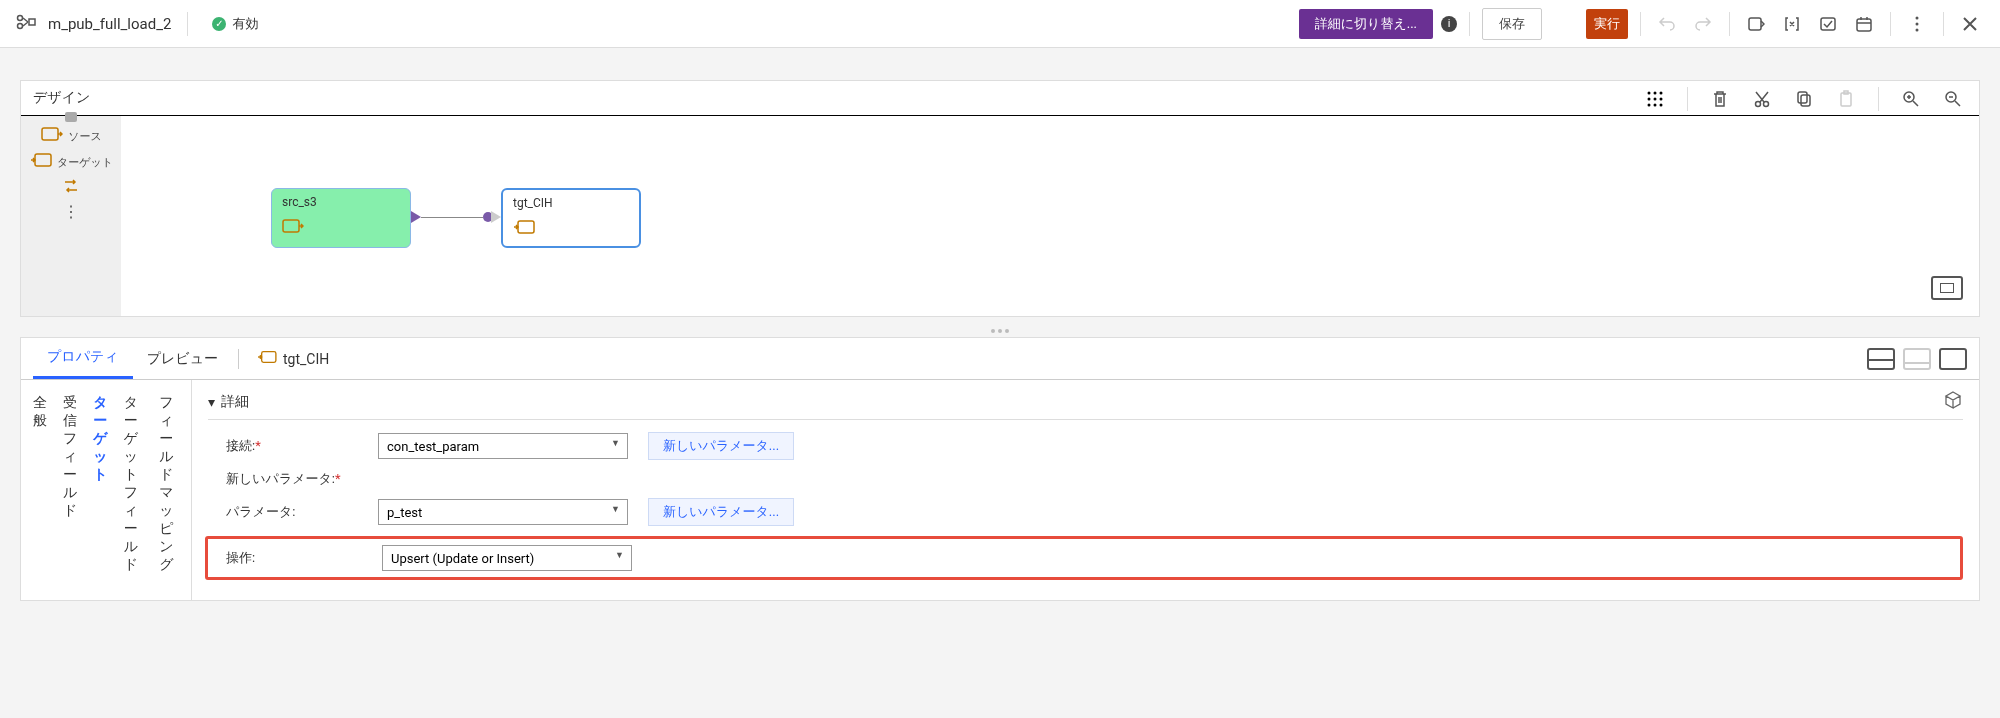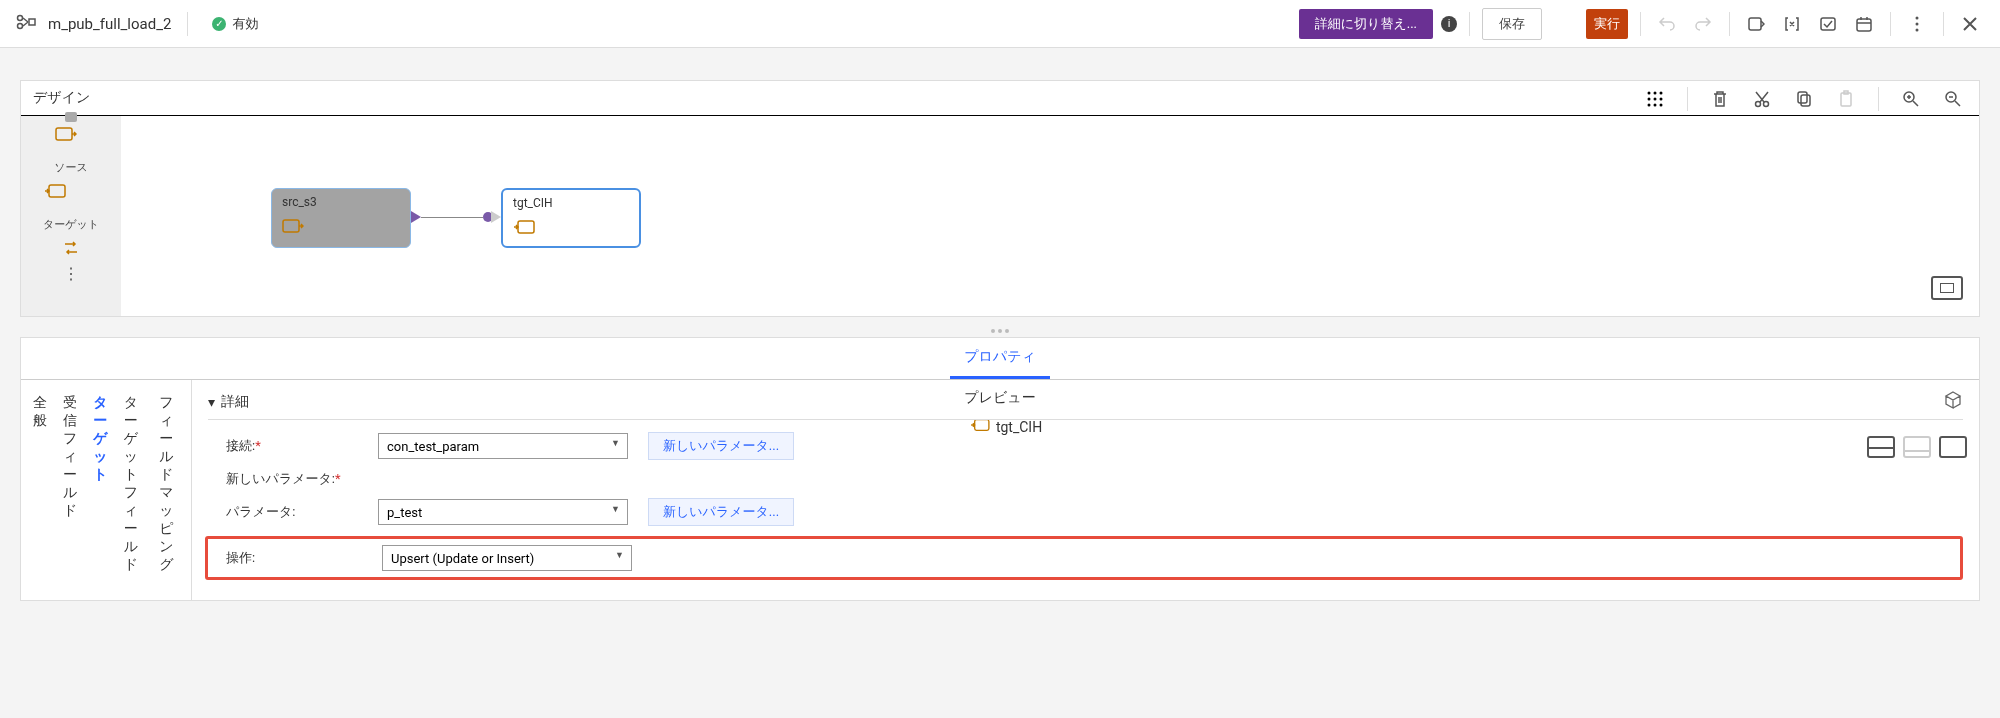--- a/index.html
+++ b/index.html
@@ -22,41 +22,41 @@
     .icon-btn.disabled { color: #ccc; }
     .vdiv { width: 1px; height: 24px; background: #ddd; margin: 0 4px; }
     
     
     .design-panel { margin: 32px 20px 8px; background: #fff; border: 1px solid #ddd; }
     .design-header { padding: 8px 12px; font-size: 14px; border-bottom: 1px solid #000; position: relative; }
     .design-toolbar { position: absolute; right: 12px; top: 4px; display: flex; align-items: center; gap: 14px; }
     .canvas-area { display: flex; height: 200px; position: relative; }
     .palette { width: 100px; background: #efefef; display: flex; flex-direction: column; align-items: center; padding: 8px 0; gap: 6px; position:relative;}
     .palette::before{content:'';position:absolute;top:-4px;left:44px;width:12px;height:10px;background:#aaa;border-radius:2px;}
-    .palette-item { display: flex; flex-direction: column; align-items: flex-start; font-size: 11px; color: #444; gap: 16px; }
+    .palette-item { display: flex; flex-direction: row; align-items: flex-end; font-size: 11px; color: #444; gap: 4px; }
     .palette-icon { width: 24px; height: 20px; display: flex; align-items: center; justify-content: center; color: #c17a00;}
     .palette-more { color: #555; font-size: 16px; }
     .canvas { flex: 1; position: relative; padding: 20px; }
     .node { position: absolute; width: 140px; height: 60px; border-radius: 6px; padding: 6px 10px; font-size: 12px; }
-    .node-src { left: 150px; top: 72px; background: #a3a3a3; border: 1px solid #8ab8e6; }
+    .node-src { left: 150px; top: 72px; background: #86efac; border: 1px solid #8ab8e6; }
     .node-tgt { left: 380px; top: 72px; background: #fff; border: 2px solid #4a90e2; }
     .node-icon { width: 20px; height: 16px; margin-top: 8px; color: #c17a00;}
     .connector { position: absolute; left: 290px; top: 100px; width: 90px; height: 2px; display:flex; align-items:center;}
     .connector-line{flex:1;height:1px;background:#888;}
     .connector-tri-l{width:0;height:0;border-top:6px solid transparent;border-bottom:6px solid transparent;border-left:10px solid #7a5aa8;}
     .connector-dot{width:10px;height:10px;border-radius:50%;background:#7a5aa8;}
     .connector-tri-r{width:0;height:0;border-top:6px solid transparent;border-bottom:6px solid transparent;border-left:10px solid #ccc;margin-left:-2px;}
     .minimap { position:absolute; right:16px; bottom:16px; width:32px;height:24px;border:2px solid #555;border-radius:3px;display:flex;align-items:center;justify-content:center;}
     .minimap::after{content:'';width:12px;height:8px;border:1px solid #555;}
     .drag-dots{display:flex;gap:3px;justify-content:center;padding:4px 0;}
     .drag-dots span{width:4px;height:4px;border-radius:50%;background:#bbb;}
     
     
     .props-panel { margin: 0 20px 16px; background: #fff; border: 1px solid #ddd; }
-    .props-tabs { display: flex; align-items: center; border-bottom: 1px solid #ccc; padding: 0 12px; height: 42px; flex-direction: column; }
+    .props-tabs { display: flex; align-items: center; border-bottom: 1px solid #ccc; padding: 0 12px; height: 42px; }
     .tab { padding: 10px 14px; font-size: 14px; cursor: pointer; }
     .tab.active { color: #2962ff; border-bottom: 3px solid #2962ff; }
     .tab-node { display:flex;align-items:center;gap:6px;margin-left:12px;font-size:14px;}
     .layout-btns { margin-left: auto; display: flex; gap: 8px; }
     .layout-btn{width:28px;height:22px;border:2px solid #555;border-radius:3px;cursor:pointer;position:relative;}
     .layout-btn.l1::after{content:'';position:absolute;bottom:0;left:0;right:0;height:7px;border-top:2px solid #555;}
     .layout-btn.l2{border-color:#ccc;}
     .layout-btn.l2::after{content:'';position:absolute;bottom:0;left:0;right:0;height:4px;border-top:2px solid #ccc;}
     .props-body { display: flex; }
     .props-nav { width: 170px; padding: 14px 12px; display:flex;flex-direction:row;gap:16px;font-size:14px;}

